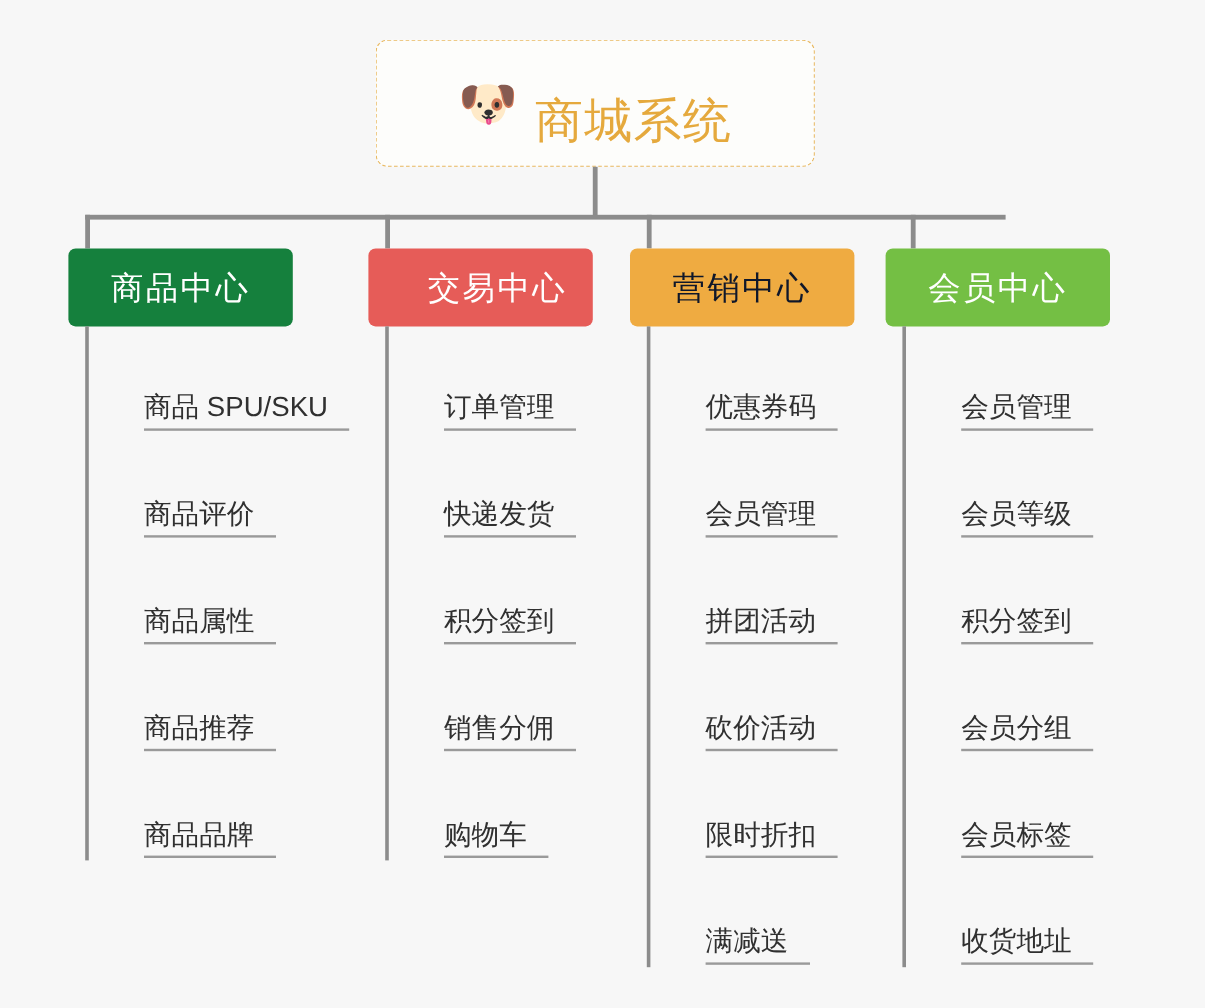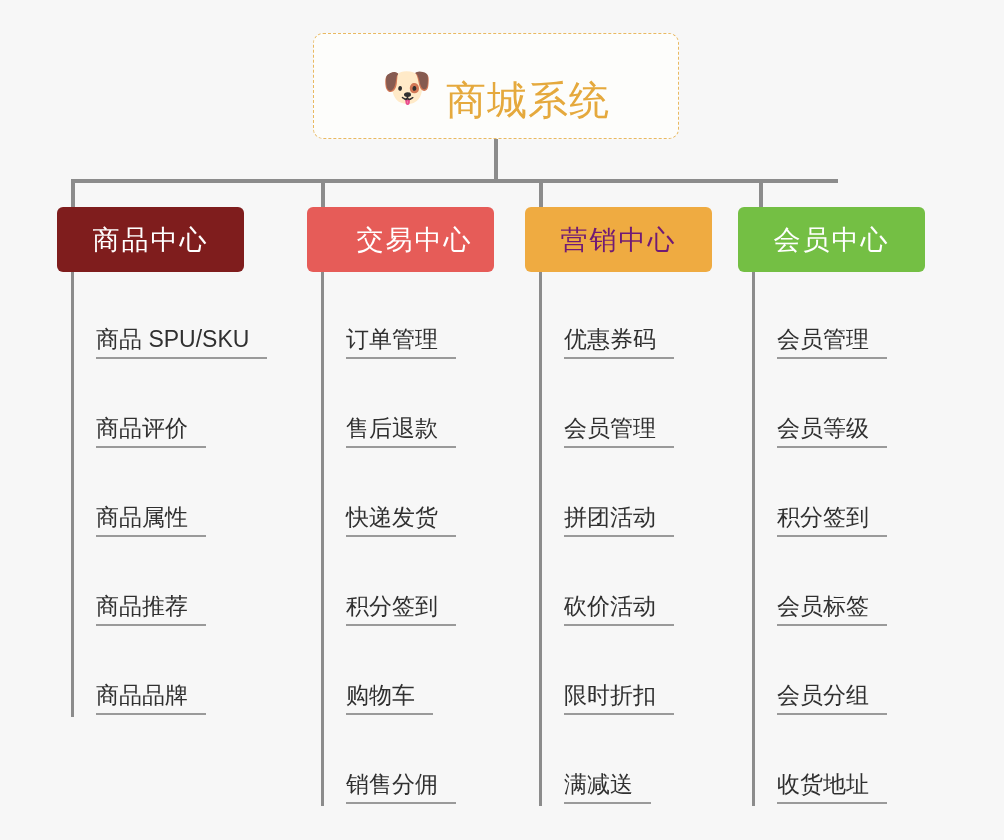--- a/index.html
+++ b/index.html
@@ -101,21 +101,21 @@
     padding-left: 0;
     border-left: 3px solid #8c8c8c;
     padding-top: 0;
   }
   .item {
     position: relative;
     height: 89px;
     box-sizing: border-box;
     display: flex;
     align-items: flex-end;
-    padding-left: 22px;
+    padding-left: 46px;
   }
   .item-label {
     font-size: 23px;
     color: #303030;
     white-space: nowrap;
     border-bottom: 2px solid #9a9a9a;
     padding: 0 18px 6px 0;
     line-height: 1.05;
     transform: translateY(-2px);
   }
@@ -135,21 +135,21 @@
 
   <div id="drops">
       <div class="conn conn-drop" style="left: 71px;"></div>
       <div class="conn conn-drop" style="left: 321px;"></div>
       <div class="conn conn-drop" style="left: 539px;"></div>
       <div class="conn conn-drop" style="left: 759px;"></div>
     </div>
 
   <div id="columns">
       <div class="column" style="left: 57px;">
-        <div class="cat-header" style="background: #7f1d1d; color: rgb(255, 255, 255);">商品中心</div>
+        <div class="cat-header" style="background: #15803d; color: rgb(255, 255, 255);">商品中心</div>
         <div class="items">
           <div class="item">
             <span class="item-label">商品 SPU/SKU</span>
           </div>
           <div class="item">
             <span class="item-label">商品评价</span>
           </div>
           <div class="item">
             <span class="item-label">商品属性</span>
           </div>
@@ -161,38 +161,35 @@
           </div>
         </div>
       </div>
       <div class="column" style="left: 307px;">
         <div class="cat-header" style="background: rgb(230, 92, 88); color: rgb(255, 255, 255); padding-left: 28px;">交易中心</div>
         <div class="items">
           <div class="item">
             <span class="item-label">订单管理</span>
           </div>
           <div class="item">
-            <span class="item-label">售后退款</span>
-          </div>
-          <div class="item">
             <span class="item-label">快递发货</span>
           </div>
           <div class="item">
             <span class="item-label">积分签到</span>
           </div>
           <div class="item">
+            <span class="item-label">销售分佣</span>
+          </div>
+          <div class="item">
             <span class="item-label">购物车</span>
           </div>
-          <div class="item">
-            <span class="item-label">销售分佣</span>
-          </div>
         </div>
       </div>
       <div class="column" style="left: 525px;">
-        <div class="cat-header" style="background: rgb(239, 171, 65); color: #701a75;">营销中心</div>
+        <div class="cat-header" style="background: rgb(239, 171, 65); color: #0f172a;">营销中心</div>
         <div class="items">
           <div class="item">
             <span class="item-label">优惠券码</span>
           </div>
           <div class="item">
             <span class="item-label">会员管理</span>
           </div>
           <div class="item">
             <span class="item-label">拼团活动</span>
           </div>
@@ -213,25 +210,25 @@
           <div class="item">
             <span class="item-label">会员管理</span>
           </div>
           <div class="item">
             <span class="item-label">会员等级</span>
           </div>
           <div class="item">
             <span class="item-label">积分签到</span>
           </div>
           <div class="item">
+            <span class="item-label">会员分组</span>
+          </div>
+          <div class="item">
             <span class="item-label">会员标签</span>
           </div>
           <div class="item">
-            <span class="item-label">会员分组</span>
-          </div>
-          <div class="item">
             <span class="item-label">收货地址</span>
           </div>
         </div>
       </div>
     </div>
 
 </div>
 
 </body></html>

